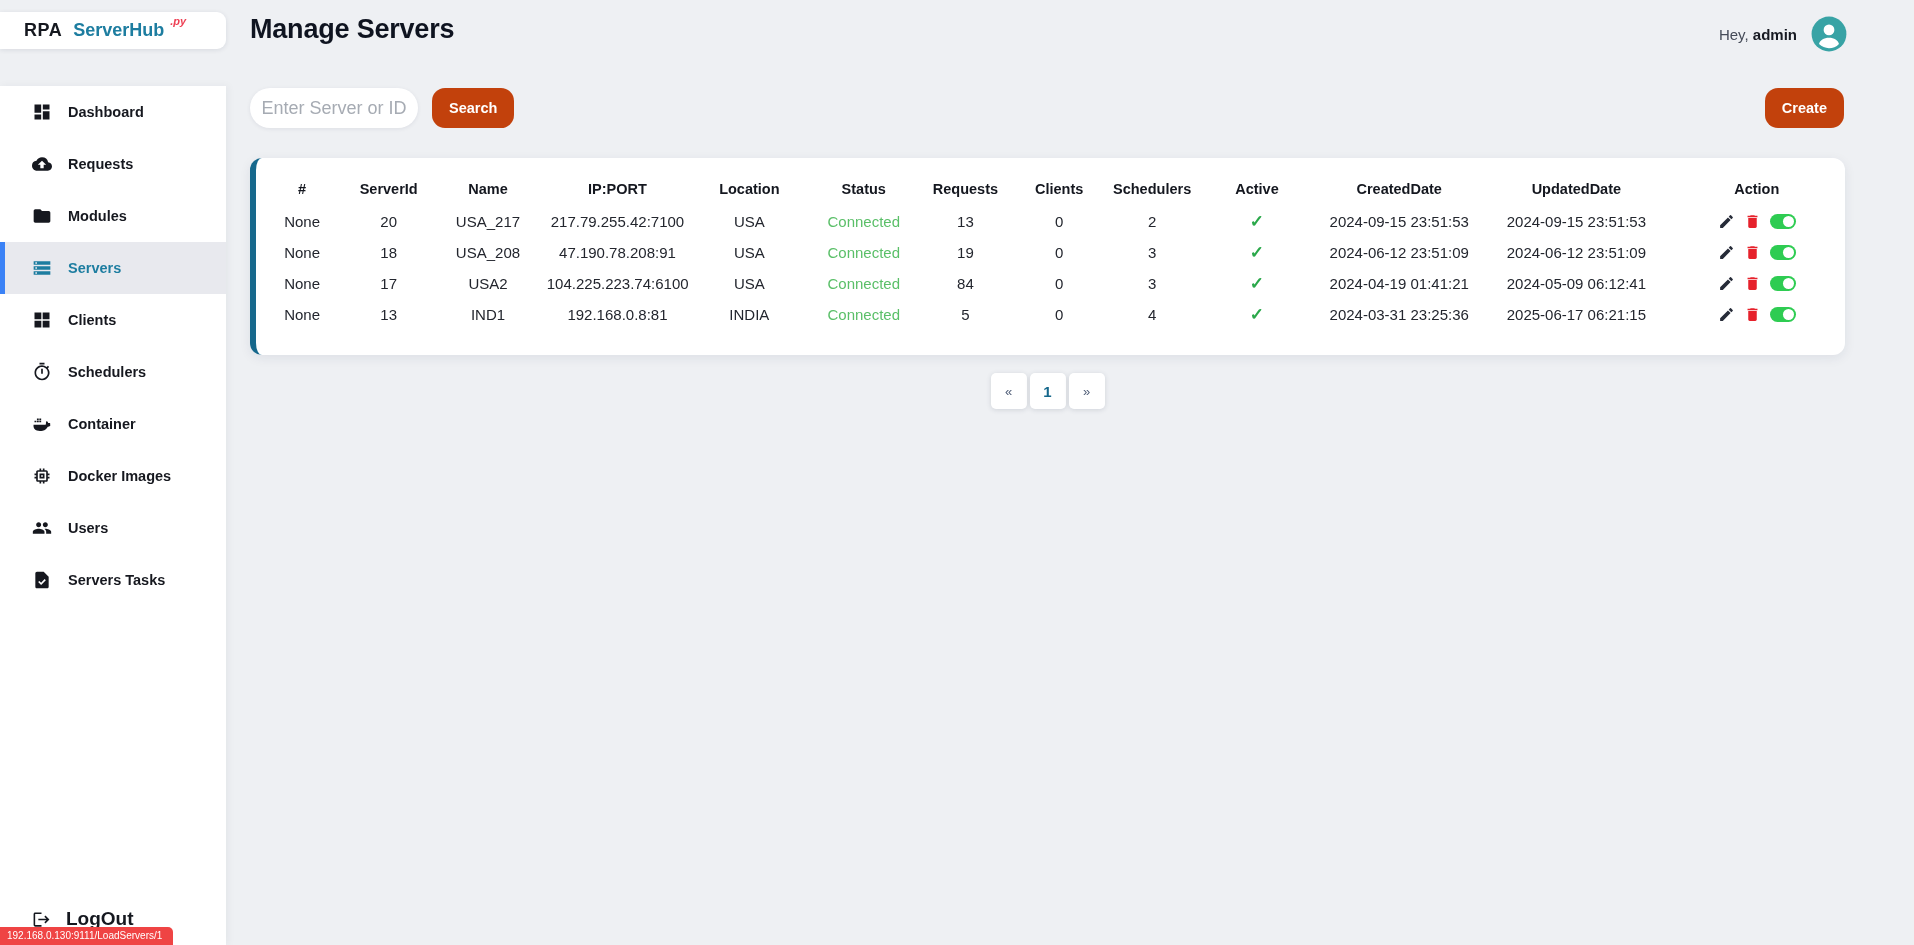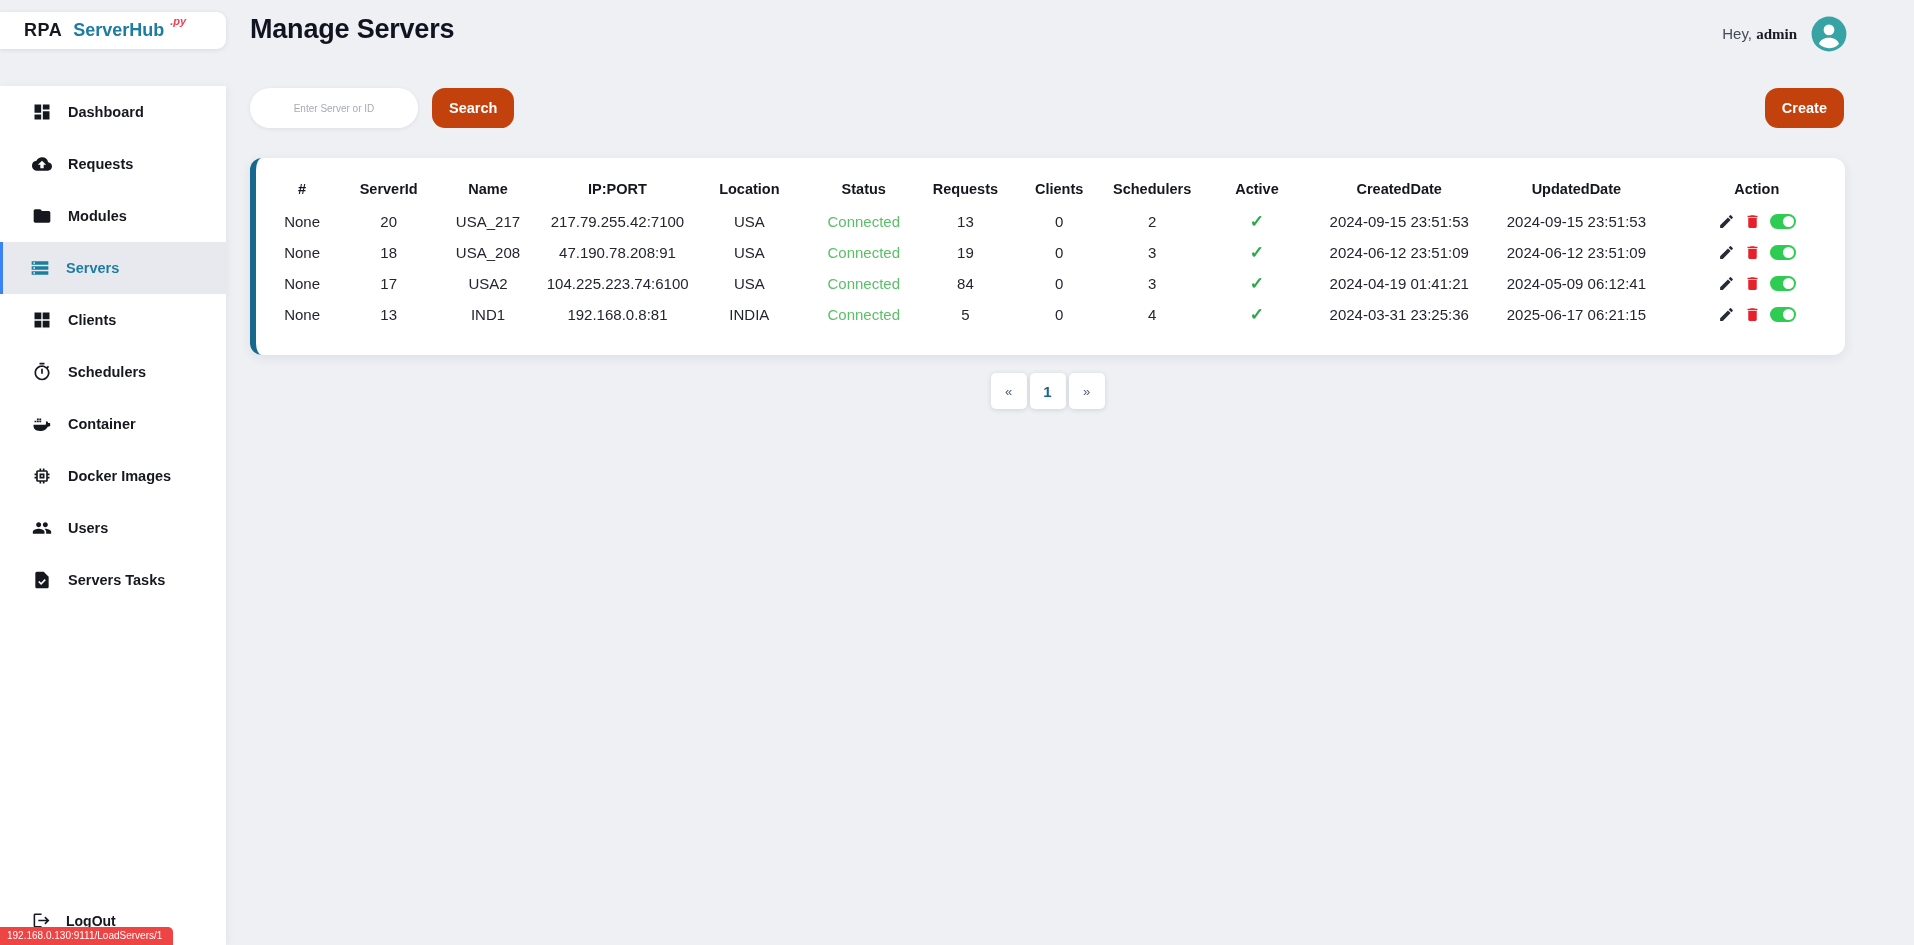--- a/index.html
+++ b/index.html
@@ -14,41 +14,41 @@
   .logo-rpa { font-size:18px; font-weight:800; color:#15181f; letter-spacing:.5px; }
   .logo-name { font-size:18px; font-weight:800; color:#1d7da0; margin-left:11px; }
   .logo-suffix { font-size:11px; font-weight:700; color:#ee4054; margin-left:6px; align-self:flex-start; margin-top:3px; font-style:italic; }
 
   
   .sidebar { position:absolute; left:0; top:86px; width:226px; height:859px; background:#fff;
     box-shadow:2px 0 8px rgba(20,30,60,.05); z-index:2; }
   .side-item { height:52px; display:flex; align-items:center; gap:16px; padding-left:32px;
     font-size:14.5px; font-weight:600; color:#16181f; cursor:pointer; }
   .side-item svg { width:20px; height:20px; fill:#16181f; flex:none; }
-  .side-item.active { background:#e8e9ee; color:#1d7da0; border-left:3px solid #3b82f6; padding-left:27px; }
+  .side-item.active { background:#e8e9ee; color:#1d7da0; border-left:5px solid #3b82f6; padding-left:27px; }
   .side-item.active svg { fill:#1d7da0; }
   .logout-row { position:absolute; left:32px; bottom:15px; display:flex; align-items:center; gap:15px;
-    font-size:14px; font-weight:600; color:#15181f; cursor:pointer; }
+    font-size:19px; font-weight:600; color:#15181f; cursor:pointer; }
   .logout-row svg { width:19px; height:19px; fill:#15181f; }
 
   
   .status-tooltip { position:absolute; left:0; bottom:0; height:18px; background:#ef4444; color:#fff;
     font-size:10px; line-height:18px; padding:0 11px 0 7px; border-top-right-radius:5px; z-index:6; white-space:nowrap; }
 
   
   .page-title { position:absolute; left:250px; top:14px; font-size:27px; font-weight:800; color:#0f1420; letter-spacing:-.2px; }
   .user-area { position:absolute; top:15px; right:66px; display:flex; align-items:center; gap:13px; }
   .greeting { font-size:15px; color:#454b58; }
-  .greeting b { color:#171a22; font-weight:800;font-family:Liberation Serif, serif; }
+  .greeting b { color:#171a22; font-weight:800; }
   .avatar { width:38px; height:38px; cursor:pointer; }
 
   
   .search-input { position:absolute; left:250px; top:88px; width:168px; height:40px; border:none;
     border-radius:20px; background:#fff; box-shadow:0 1px 4px rgba(20,30,60,.08);
-    text-align:center; font-size:10px; color:#000000; outline:none; font-family:inherit; }
+    text-align:center; font-size:18px; color:#000000; outline:none; font-family:inherit; }
   .search-input::placeholder { color:#a6abb3; }
   .btn { height:40px; padding:0 17px; border:none; border-radius:13px; background:#c2410c; color:#fff;
     font-size:14.5px; font-weight:600; font-family:inherit; cursor:pointer; }
   .search-btn { position:absolute; left:432px; top:88px; }
   .create-btn { position:absolute; right:70px; top:88px; }
 
   
   .table-card { position:absolute; left:250px; top:158px; width:1595px; height:197px; background:#fff;
     border-radius:12px; border-left:6px solid #16688c; box-shadow:0 3px 12px rgba(30,40,80,.08); overflow:hidden; }
   table { width:100%; border-collapse:collapse; table-layout:fixed; margin-top:17px; }

